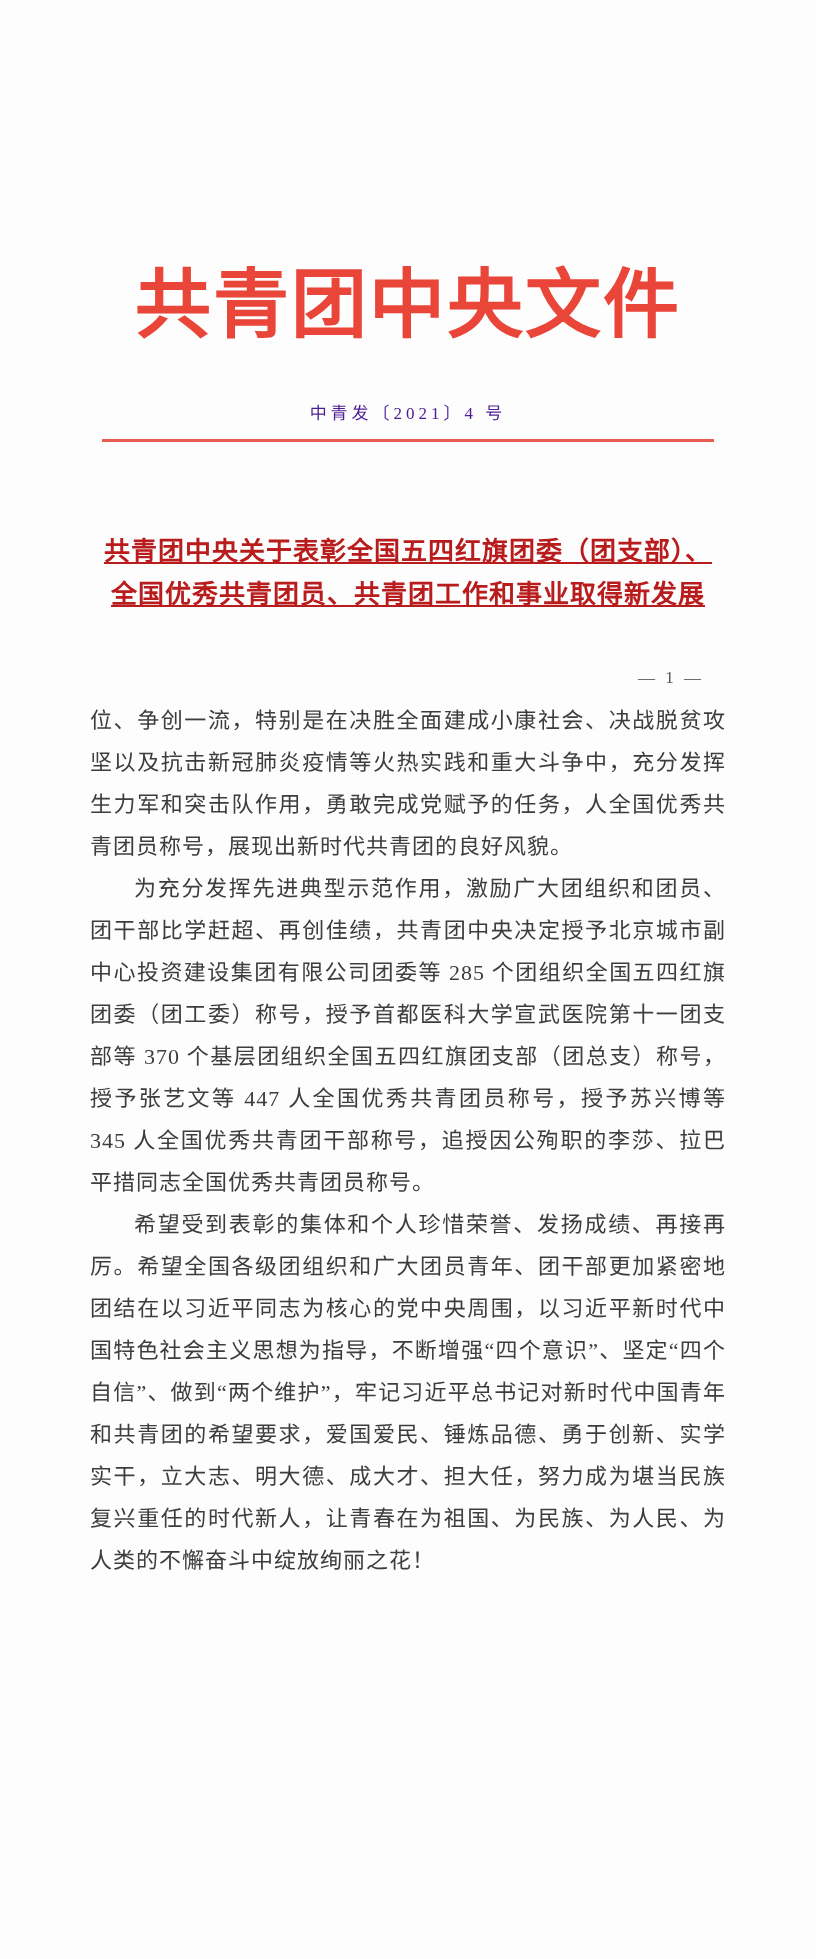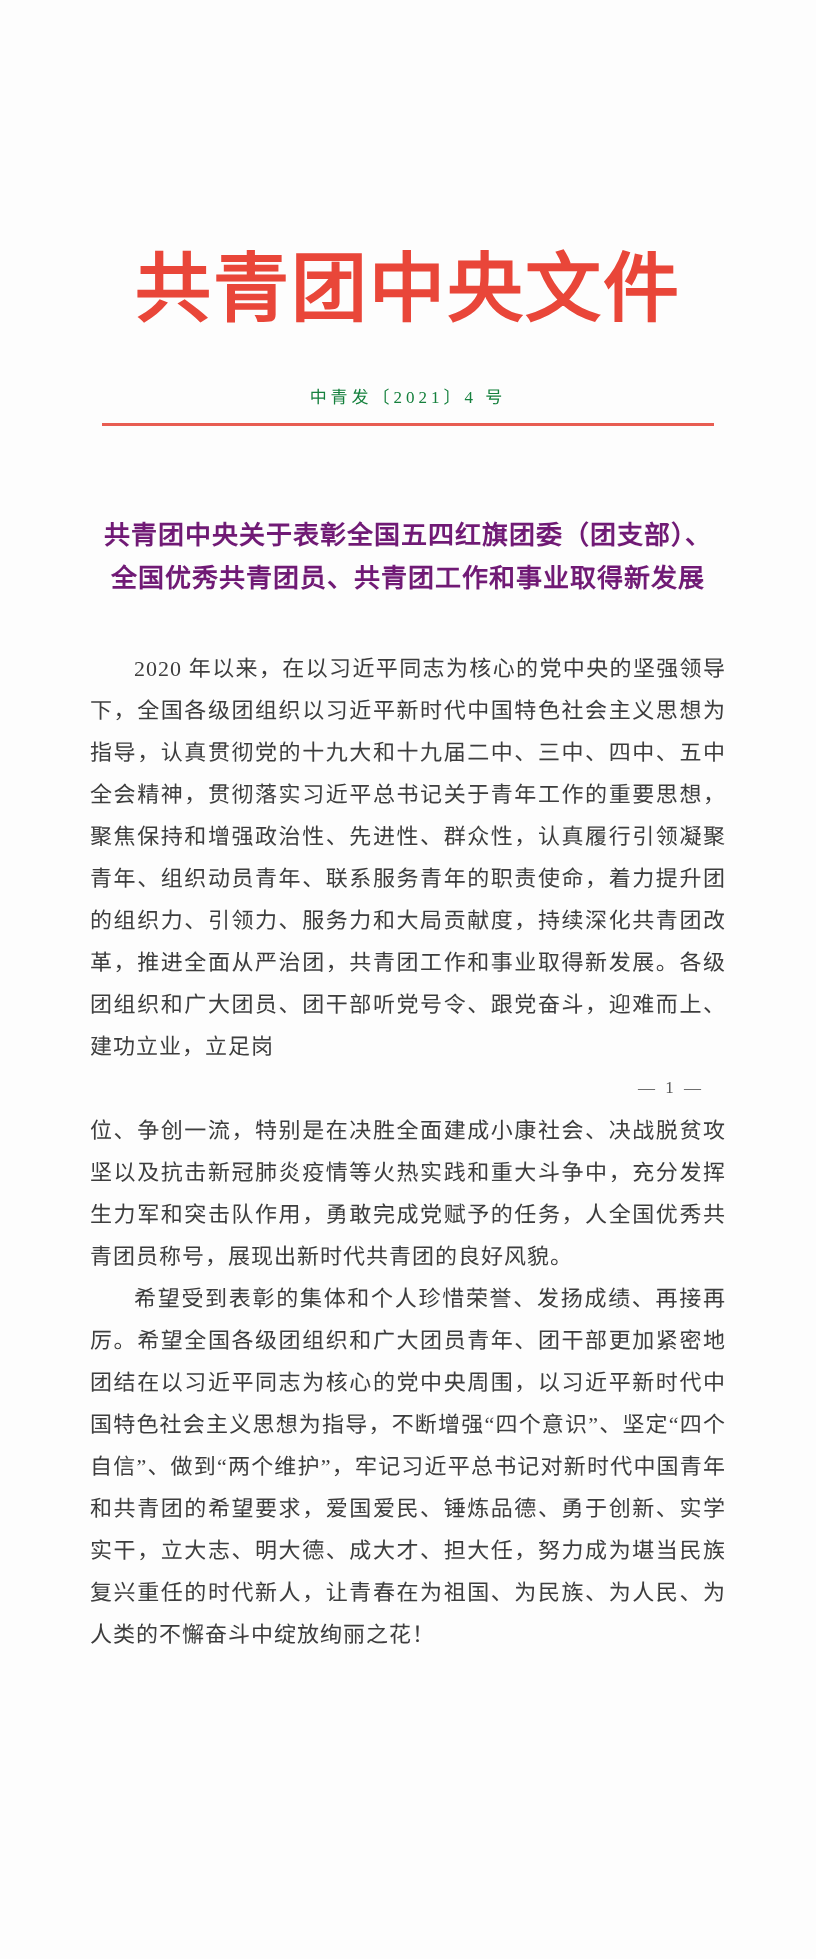--- a/index.html
+++ b/index.html
@@ -12,55 +12,56 @@
     position: relative;
     width: 816px;
     min-height: 1959px;
     margin: 0 auto;
     background: #fdfdfd;
     font-family: "Liberation Serif", "DejaVu Serif", serif;
     overflow: hidden;
   }
   
   .banner {
-    margin: 0;
+    margin: 16px;
     padding-top: 246px;
     text-align: center;
     font-size: 76px;
     line-height: 1.15;
     font-weight: bold;
     color: #e94639;
     letter-spacing: 2px;
     white-space: nowrap;
   }
   
   .doc-number {
     margin-top: 50px;
     text-align: center;
     font-size: 17px;
     letter-spacing: 4px;
-    color: #15803d;
+    color: #4c1d95;
   }
   
   .red-rule {
     width: 612px;
     height: 3px;
     background: #e85d52;
     border: none;
     margin: 15px auto 0 auto;
   }
   
   .doc-title {
     margin: 88px 40px 0 40px;
     text-align: center;
     font-size: 26px;
     line-height: 43px;
     font-weight: bold;
-    color: #701a75;
+    color: #b91c1c;
     letter-spacing: 1px;
+    text-decoration: underline;
   }
   
   .body-text {
     margin: 48px 90px 0 90px;
     font-size: 22px;
     line-height: 42px;
     color: #3d3d3d;
     text-align: justify;
     letter-spacing: 1px;
   }
@@ -92,24 +93,24 @@
 
   <hr class="red-rule">
 
   <h2 class="doc-title">
     <span>共青团中央关于表彰全国五四红旗团委（团支部）、</span><br>
     <span>全国优秀共青团员、共青团工作和事业取得新发展</span>
   </h2>
 
   <div class="body-text">
 
-    <p class="indent">2020 年以来，在以习近平同志为核心的党中央的坚强领导下，全国各级团组织以习近平新时代中国特色社会主义思想为指导，认真贯彻党的十九大和十九届二中、三中、四中、五中全会精神，贯彻落实习近平总书记关于青年工作的重要思想，聚焦保持和增强政治性、先进性、群众性，认真履行引领凝聚青年、组织动员青年、联系服务青年的职责使命，着力提升团的组织力、引领力、服务力和大局贡献度，持续深化共青团改革，推进全面从严治团，共青团工作和事业取得新发展。各级团组织和广大团员、团干部听党号令、跟党奋斗，迎难而上、建功立业，立足岗</p>
 
     <div class="page-number">— 1 —</div>
 
     <p>位、争创一流，特别是在决胜全面建成小康社会、决战脱贫攻坚以及抗击新冠肺炎疫情等火热实践和重大斗争中，充分发挥生力军和突击队作用，勇敢完成党赋予的任务，人全国优秀共青团员称号，展现出新时代共青团的良好风貌。</p>
 
+    <p class="indent">为充分发挥先进典型示范作用，激励广大团组织和团员、团干部比学赶超、再创佳绩，共青团中央决定授予北京城市副中心投资建设集团有限公司团委等 285 个团组织全国五四红旗团委（团工委）称号，授予首都医科大学宣武医院第十一团支部等 370 个基层团组织全国五四红旗团支部（团总支）称号，授予张艺文等 447 人全国优秀共青团员称号，授予苏兴博等 345 人全国优秀共青团干部称号，追授因公殉职的李莎、拉巴平措同志全国优秀共青团员称号。</p>
 
     <p class="indent">希望受到表彰的集体和个人珍惜荣誉、发扬成绩、再接再厉。希望全国各级团组织和广大团员青年、团干部更加紧密地团结在以习近平同志为核心的党中央周围，以习近平新时代中国特色社会主义思想为指导，不断增强“四个意识”、坚定“四个自信”、做到“两个维护”，牢记习近平总书记对新时代中国青年和共青团的希望要求，爱国爱民、锤炼品德、勇于创新、实学实干，立大志、明大德、成大才、担大任，努力成为堪当民族复兴重任的时代新人，让青春在为祖国、为民族、为人民、为人类的不懈奋斗中绽放绚丽之花！</p>
 
   </div>
 
 </div>
 
 </body></html>

